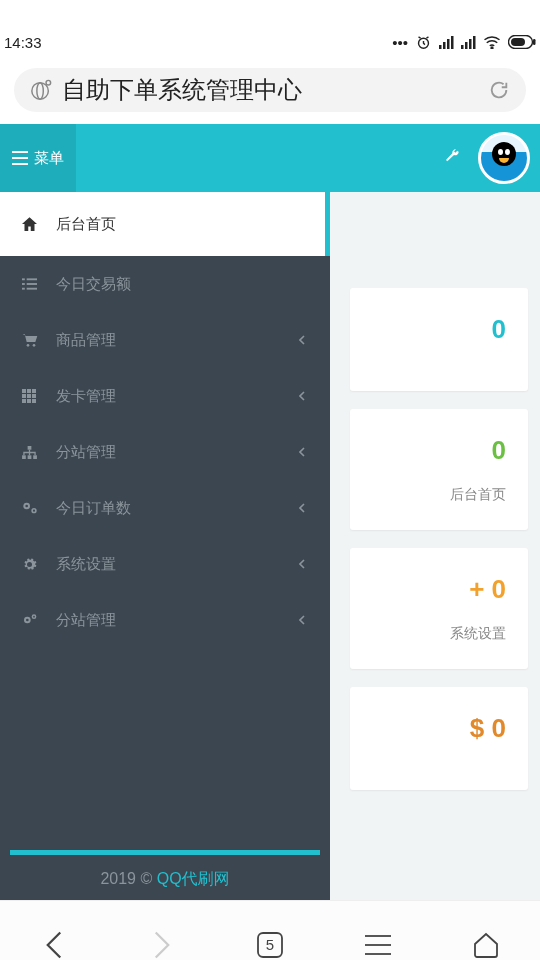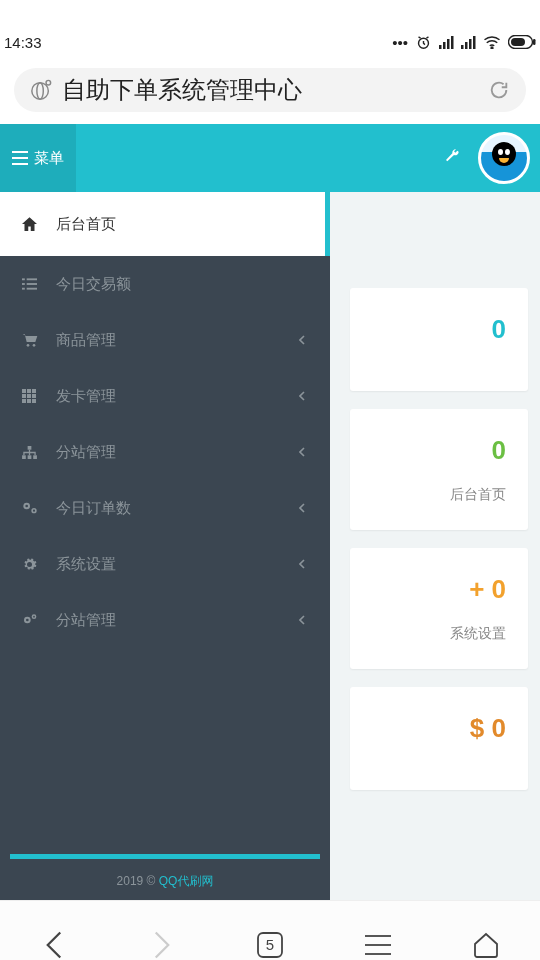--- a/index.html
+++ b/index.html
@@ -26,21 +26,21 @@
 .card .lbl { font-size: 14px; color: #888; }
 .c-cyan{color:#22bfce;} .c-green{color:#6bbf43;} .c-orange{color:#f2a12d;} .c-orange2{color:#e28a2b;}
 .sidebar { position: absolute; left: 0; top: 0; width: 330px; height: 708px; background: #3b4651; display: flex; flex-direction: column; }
 .side-item { display: flex; align-items: center; height: 56px; padding-left: 22px; font-size: 15px; color: #8b949a; position: relative; }
 .side-item.active { height: 64px; background: #fff; color: #333; }
 .side-item.active::after { content:""; position:absolute; right:0; top:0; bottom:0; width:5px; background:#22bfce; }
 .side-ico { width: 34px; display: flex; align-items: center; }
 .side-chv { margin-left: auto; margin-right: 24px; }
 .footer-bar { margin-top: auto; }
 .footer-accent { height: 5px; background: #22bfce; margin: 0 10px; }
-.footer-text { text-align:center; font-size:12px; color:#8b949a; padding:14px 0 10px; }
+.footer-text { text-align:center; font-size:16px; color:#8b949a; padding:14px 0 10px; }
 .footer-text a { color:#22bfce; text-decoration:none; }
 .bottom-nav { height: 88px; background:#fcfcfc; border-top:1px solid #eee; display:flex; align-items:center; justify-content:space-around; }
 .nav-btn { width:60px; height:44px; display:flex; align-items:center; justify-content:center; }
 </style>
 </head>
 <body>
 
 <div class="status-bar">
   <span>14:33</span>
   <div class="status-right">

